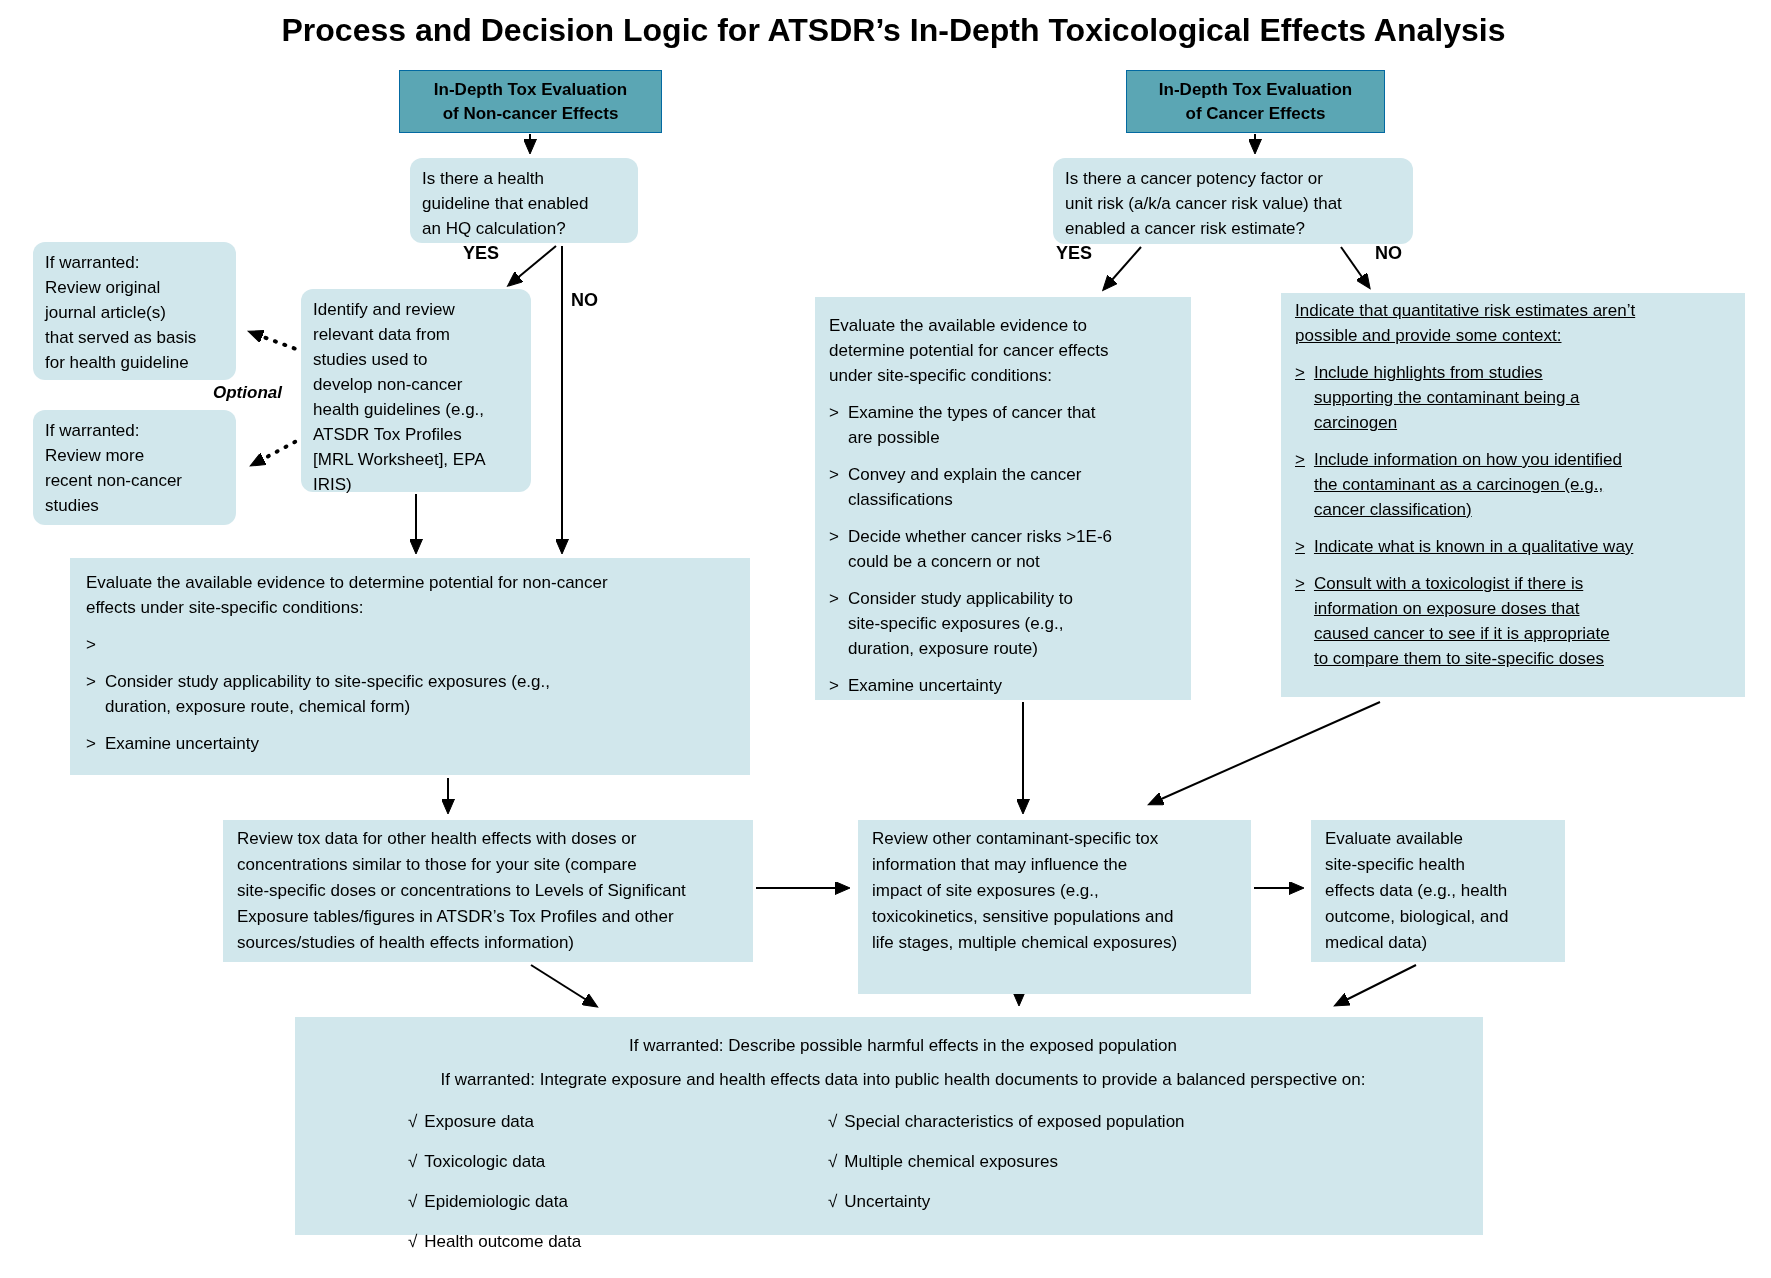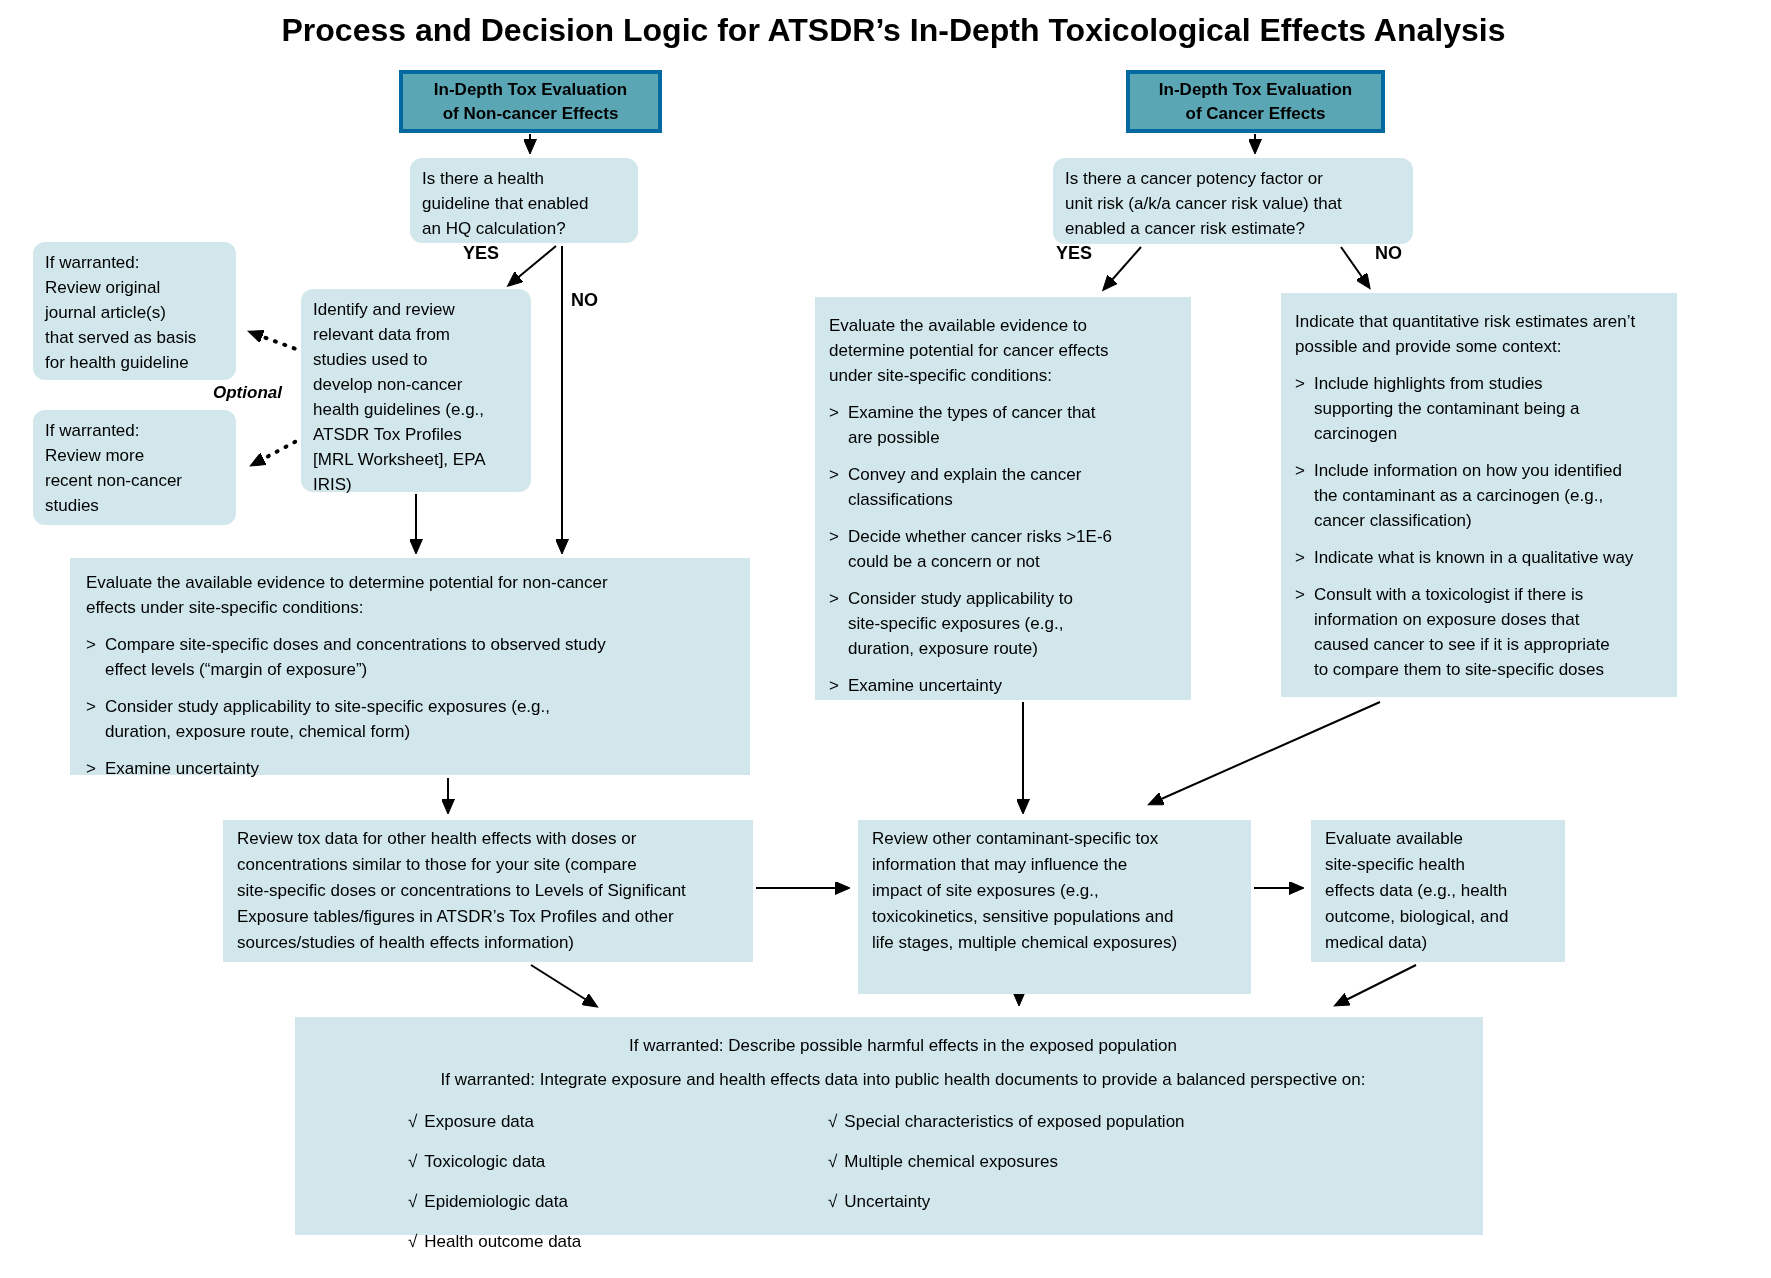--- a/index.html
+++ b/index.html
@@ -7,21 +7,21 @@
     position:relative;width:1771px;height:1278px;background:#ffffff;
     font-family:"Liberation Sans", sans-serif;color:#000;overflow:hidden;margin-left:8px;
   }
   .title{
     position:absolute;left:0;top:12px;width:100%;text-align:center;
     font-size:32px;font-weight:bold;letter-spacing:0px;
   }
   .box{position:absolute;background:#d1e7ec;font-size:17px;line-height:25px;}
   .box .txt{white-space:pre-line;display:block;}
   .hdr{
-    position:absolute;background:#5ba6b4;border:4px solid #0369a1;box-sizing:border-box;
+    position:absolute;background:#5ba6b4;border:1px solid #0369a1;box-sizing:border-box;
     display:flex;align-items:center;justify-content:center;text-align:center;
     font-size:17px;font-weight:bold;line-height:24px;
   }
   .hdr .txt{white-space:pre-line;}
   .pad{padding:8px 12px;border-radius:12px;}
   .lbl{position:absolute;font-size:18px;font-weight:bold;}
   .optional{position:absolute;font-size:17px;font-weight:bold;font-style:italic;}
   .intro{white-space:pre-line;}
   .bullet{display:flex;gap:9px;margin-top:12px;}
   .bullet .bm{flex:0 0 auto;}
@@ -119,22 +119,20 @@
 Review more
 recent non-cancer
 studies</span>
   </div>
 
   <div class="box" style="left:62px;top:558px;width:680px;height:217px;box-sizing:border-box;padding:12px 16px;">
     <div class="intro">Evaluate the available evidence to determine potential for non-cancer
 effects under site-specific conditions:</div>
     <div class="bullet">
       <span class="bm">&gt;</span>
-      <span class="bt">Compare site-specific doses and concentrations to observed study
-effect levels (“margin of exposure”)</span>
     </div>
     <div class="bullet">
       <span class="bm">&gt;</span>
       <span class="bt">Consider study applicability to site-specific exposures (e.g.,
 duration, exposure route, chemical form)</span>
     </div>
     <div class="bullet">
       <span class="bm">&gt;</span>
       <span class="bt">Examine uncertainty</span>
     </div>
@@ -164,21 +162,21 @@
       <span class="bt">Consider study applicability to
 site-specific exposures (e.g.,
 duration, exposure route)</span>
     </div>
     <div class="bullet">
       <span class="bm">&gt;</span>
       <span class="bt">Examine uncertainty</span>
     </div>
   </div>
 
-  <div class="box" style="left:1273px;top:293px;width:396px;height:404px;box-sizing:border-box;padding:16px 14px;">
+  <div class="box" style="left:1273px;top:293px;width:464px;height:404px;box-sizing:border-box;padding:5px 14px;text-decoration:underline;">
     <div class="intro">Indicate that quantitative risk estimates aren’t
 possible and provide some context:</div>
     <div class="bullet">
       <span class="bm">&gt;</span>
       <span class="bt">Include highlights from studies
 supporting the contaminant being a
 carcinogen</span>
     </div>
     <div class="bullet">
       <span class="bm">&gt;</span>

